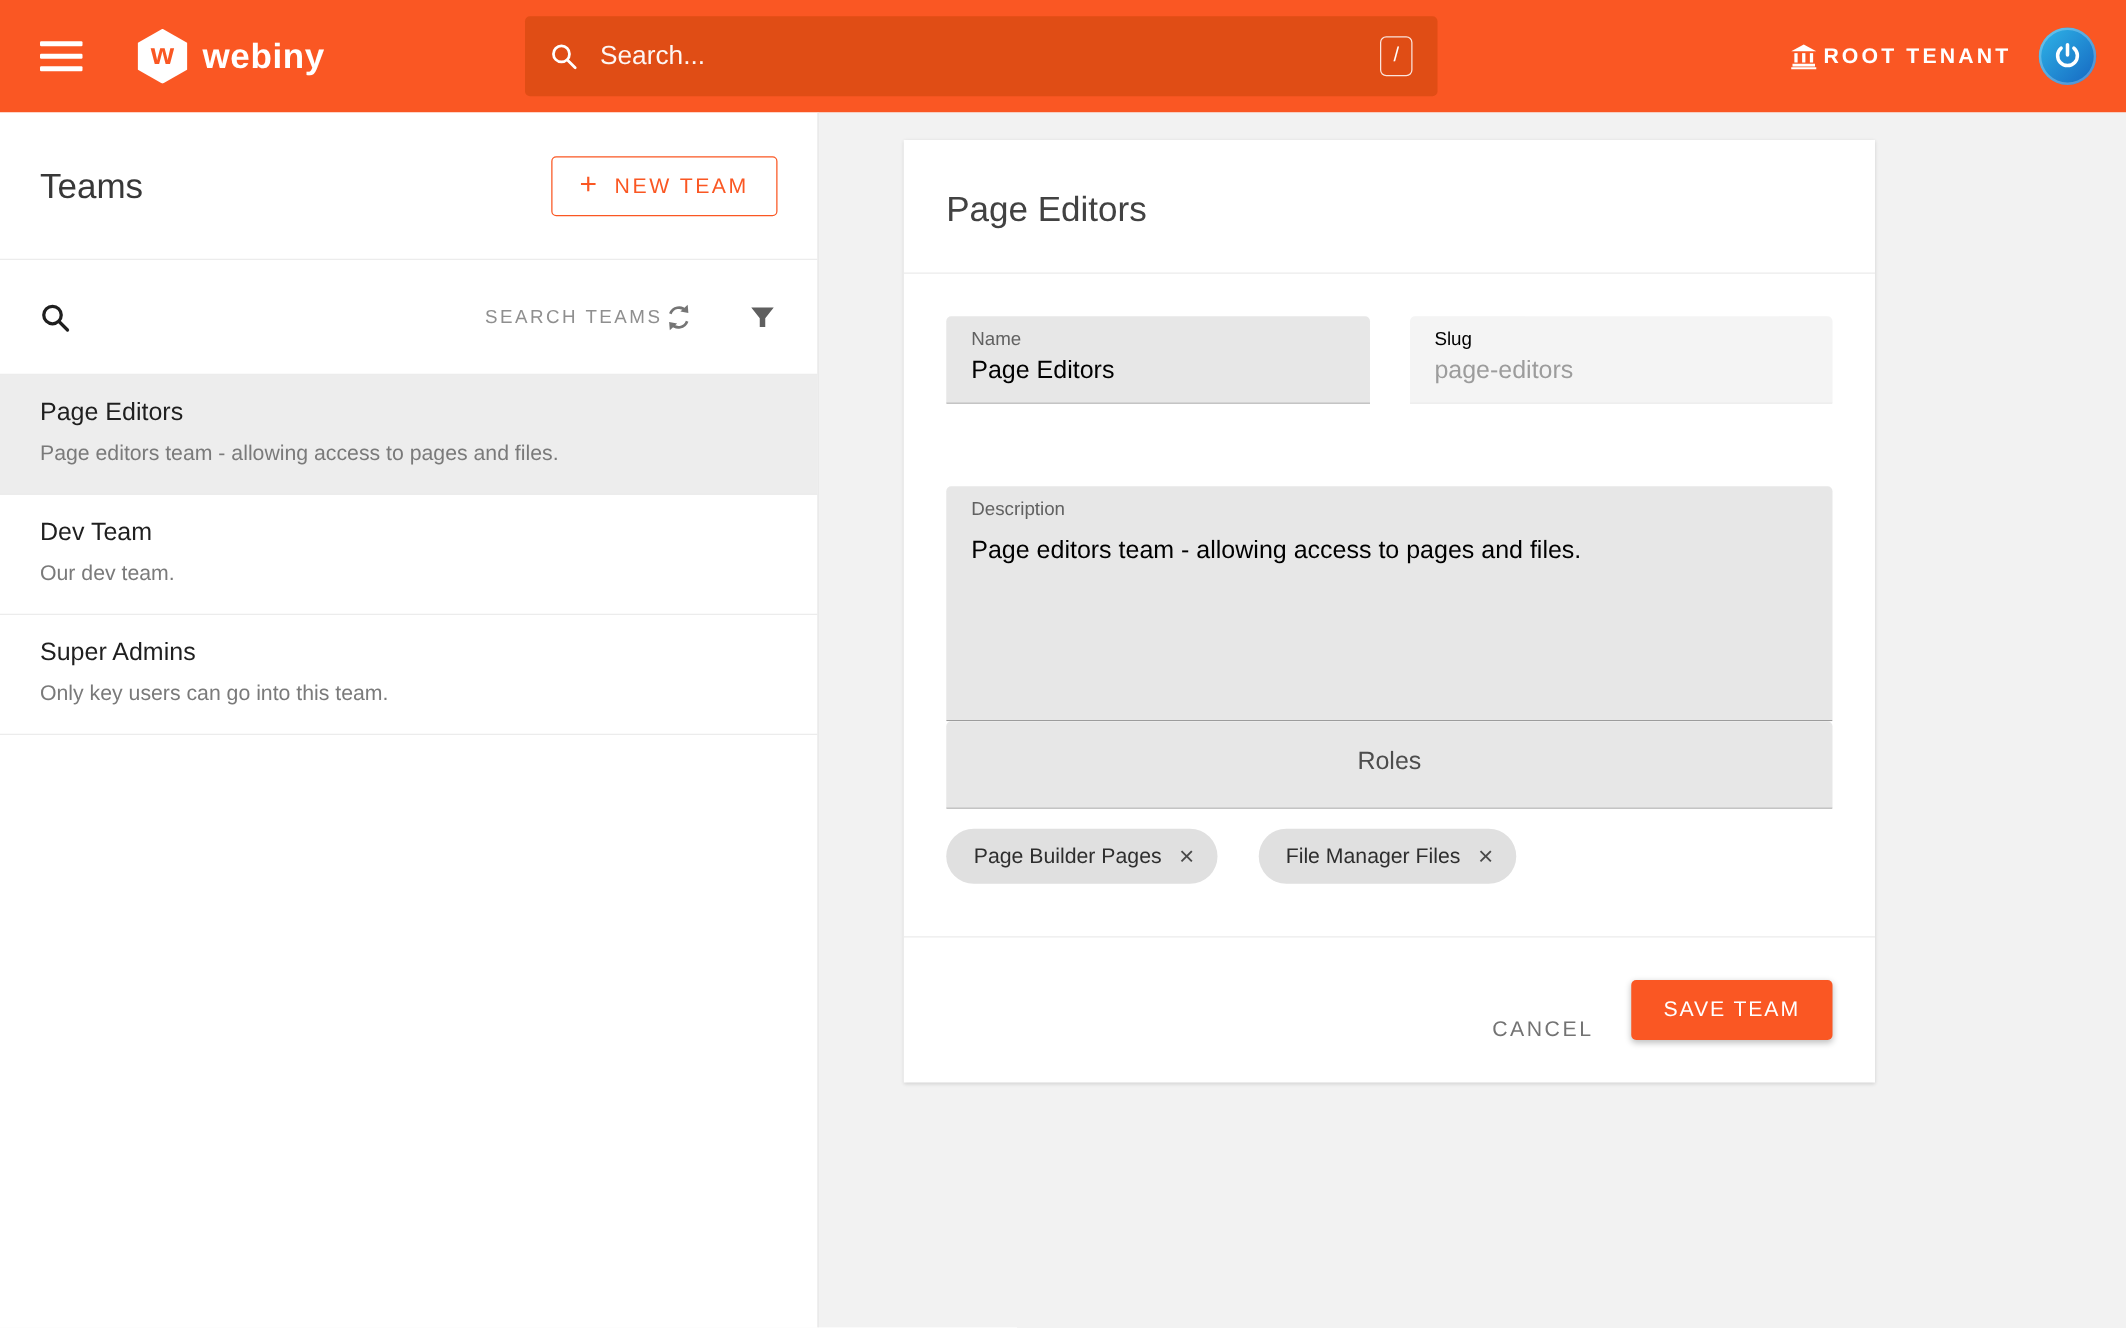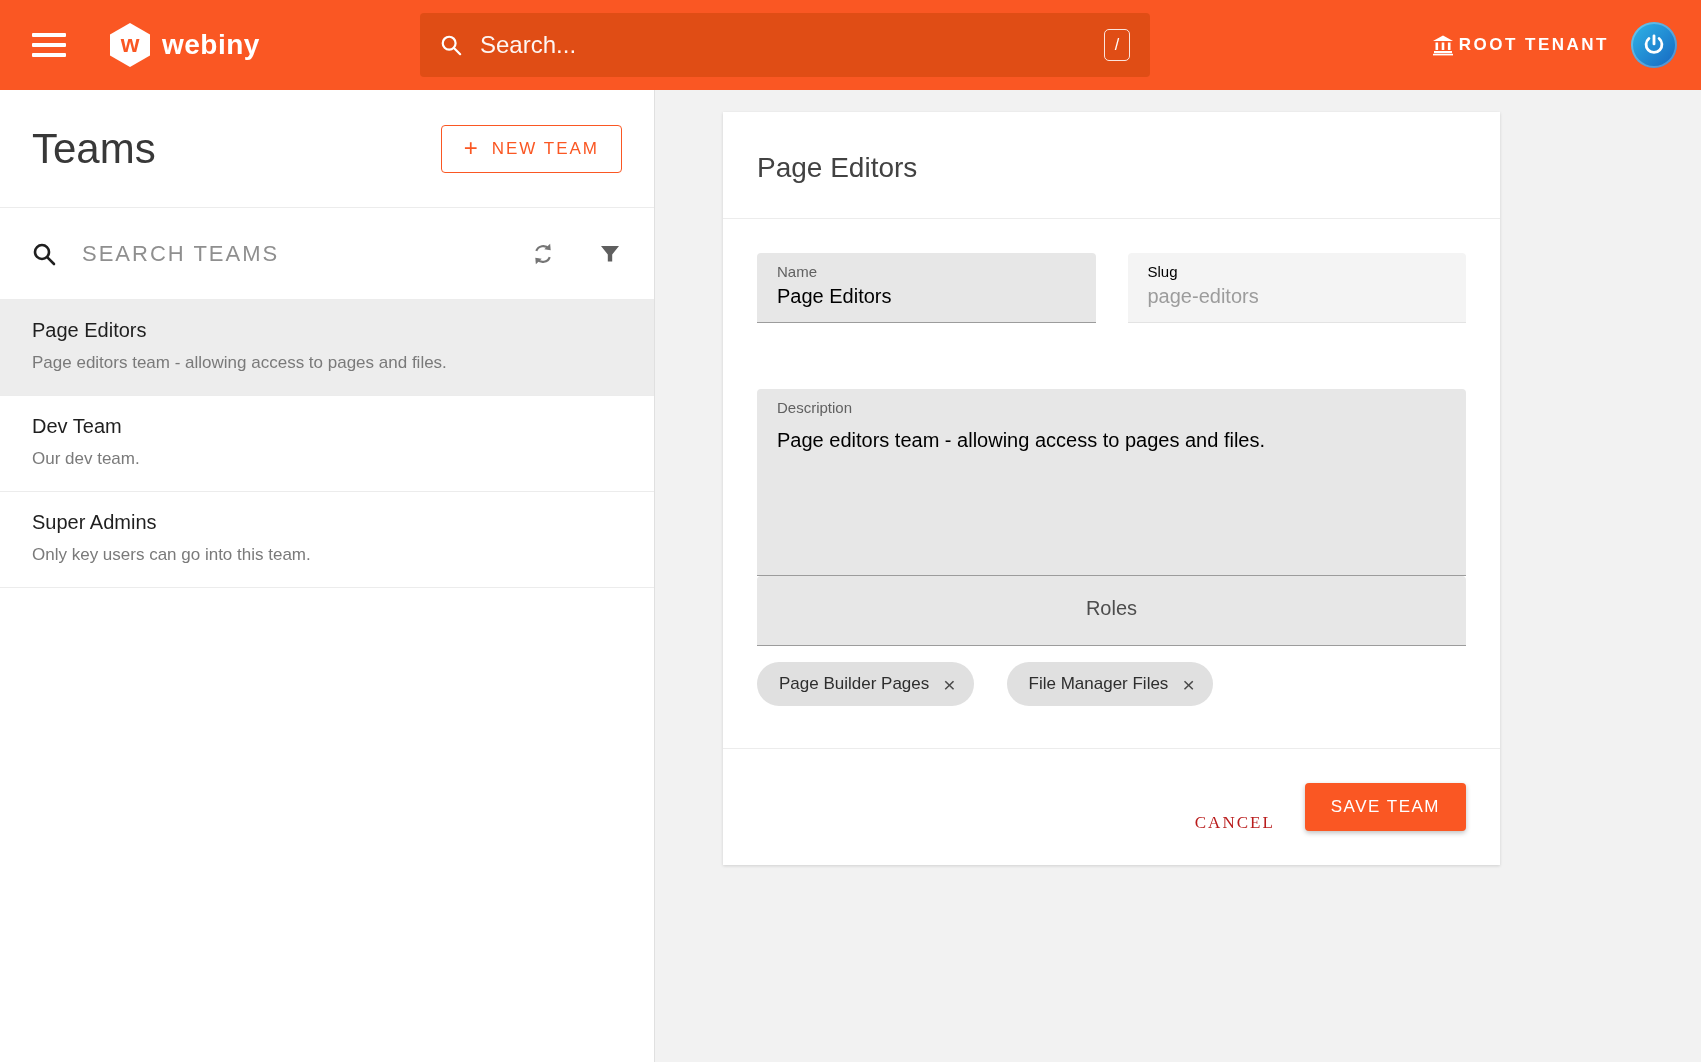--- a/index.html
+++ b/index.html
@@ -10,41 +10,41 @@
   .topbar-left { width:420px; display:flex; align-items:center; padding-left:32px; flex:0 0 auto; }
   .hamburger { width:34px; display:flex; flex-direction:column; gap:6px; cursor:pointer; margin-right:44px; }
   .hamburger span { display:block; height:4px; background:#fff; border-radius:1px; }
   .brand { display:flex; align-items:center; cursor:pointer; }
   .logo-hex { width:40px; height:44px; clip-path:polygon(50% 0,100% 26%,100% 74%,50% 100%,0 74%,0 26%); background:#fff; display:flex; align-items:center; justify-content:center; }
   .logo-hex span { color:#fa5723; font-weight:700; font-size:24px; margin-top:-3px; }
   .brand-text { color:#fff; font-size:28px; font-weight:700; margin-left:12px; letter-spacing:.5px; }
 
   .search-box { width:730px; height:64px; background:#e04d15; border-radius:4px; display:flex; align-items:center; padding:0 20px; flex:0 0 auto; }
   .search-box svg { flex:0 0 auto; }
-  .search-box input { flex:1; background:transparent; border:none; outline:none; color:#fff; font-size:24px; margin-left:18px; font-family:inherit; }
+  .search-box input { flex:1; background:transparent; border:none; outline:none; color:#fff; font-size:21px; margin-left:18px; font-family:inherit; }
   .search-box input::placeholder { color:rgba(255,255,255,.95); }
   .slash-key { width:26px; height:32px; border:1px solid rgba(255,255,255,.85); border-radius:5px; color:#fff; display:flex; align-items:center; justify-content:center; font-size:16px; }
 
   .topbar-right { flex:1; display:flex; align-items:center; justify-content:flex-end; padding-right:24px; }
   .tenant { display:flex; align-items:center; gap:4px; color:#fff; font-size:17px; font-weight:700; letter-spacing:2.5px; cursor:pointer; }
   .avatar { width:46px; height:46px; border-radius:50%; margin-left:22px; background:linear-gradient(135deg,#2fb6e8,#1565c0); display:flex; align-items:center; justify-content:center; cursor:pointer; box-shadow:0 0 0 2px rgba(255,255,255,.25) inset; }
 
   
   .content { display:flex; height:972px; }
   .teams-panel { width:655px; background:#fff; border-right:1px solid #e0e0e0; flex:0 0 auto; }
   .detail-area { flex:1; background:#f2f2f2; padding:22px 0 0 68px; overflow:hidden; }
 
   
   .teams-header { height:118px; display:flex; align-items:center; justify-content:space-between; padding:0 32px; border-bottom:1px solid #ececec; }
-  .teams-title { font-size:42px; font-weight:400; color:#383838; }
+  .teams-title { font-size:28px; font-weight:400; color:#383838; }
   .new-team-btn { display:flex; align-items:center; gap:12px; border:1px solid #fa5723; color:#fa5723; background:#fff; border-radius:4px; height:48px; padding:0 22px; font-size:17px; letter-spacing:2px; cursor:pointer; font-family:inherit; }
   .new-team-btn .plus { font-size:24px; font-weight:400; margin-top:-2px; }
 
   .teams-search { height:92px; display:flex; align-items:center; padding:0 32px; border-bottom:1px solid #ececec; }
-  .teams-search input { flex:1; border:none; outline:none; font-size:22px; letter-spacing:2px; color:#555; margin-left:26px; font-family:inherit; }
+  .teams-search input { flex:1; border:none; outline:none; font-size:15px; letter-spacing:2px; color:#555; margin-left:26px; font-family:inherit;text-align:right; }
   .teams-search input::placeholder { color:#8f8f8f; }
   .icon-btn { background:none; border:none; cursor:pointer; padding:0; display:flex; align-items:center; }
   .teams-search .icon-btn + .icon-btn { margin-left:42px; }
 
   .team-item { padding:19px 32px 22px; border-bottom:1px solid #ececec; cursor:pointer; }
   .team-item.selected { background:#ededed; }
   .team-item-name { font-size:20px; color:#1f1f1f; margin-bottom:11px; }
   .team-item-desc { font-size:17px; color:#7a7a7a; }
 
   
@@ -64,21 +64,21 @@
   .field.textarea { }
   .field textarea { border:none; background:transparent; outline:none; resize:none; width:100%; height:128px; font-size:20px; color:#000; font-family:inherit; margin-top:8px; padding:0; }
   .field.roles { height:70px; display:flex; align-items:center; margin-bottom:16px; cursor:text;justify-content:center; }
   .field.roles .roles-label { font-size:20px; color:#4d4d4d; }
 
   .chips { display:flex; gap:33px; }
   .chip { display:flex; align-items:center; gap:14px; background:#e0e0e0; border-radius:22px; height:44px; padding:0 18px 0 22px; font-size:17px; color:#2e2e2e; }
   .chip-close { font-size:21px; color:#4a4a4a; cursor:pointer; line-height:1; }
 
   .card-footer { border-top:1px solid #ececec; height:117px; display:flex; align-items:center; justify-content:flex-end; gap:30px; padding:0 34px; }
-  .cancel-btn { color:#b91c1c; font-size:17px; letter-spacing:2px; background:none; border:none; cursor:pointer; font-family:Liberation Serif, serif;margin-top:31px; }
+  .cancel-btn { color:#737373; font-size:17px; letter-spacing:2px; background:none; border:none; cursor:pointer; font-family:Liberation Sans, sans-serif;margin-top:31px; }
   .save-btn { background:#fa5723; color:#fff; font-size:17px; letter-spacing:1.5px; border:none; border-radius:4px; height:48px; padding:0 26px; cursor:pointer; font-family:inherit; box-shadow:0 2px 5px rgba(0,0,0,.25); }
 </style>
 </head>
 <body>
 
 <header class="topbar">
   <div class="topbar-left">
     <div class="hamburger">
       <span></span>
         <span></span>

